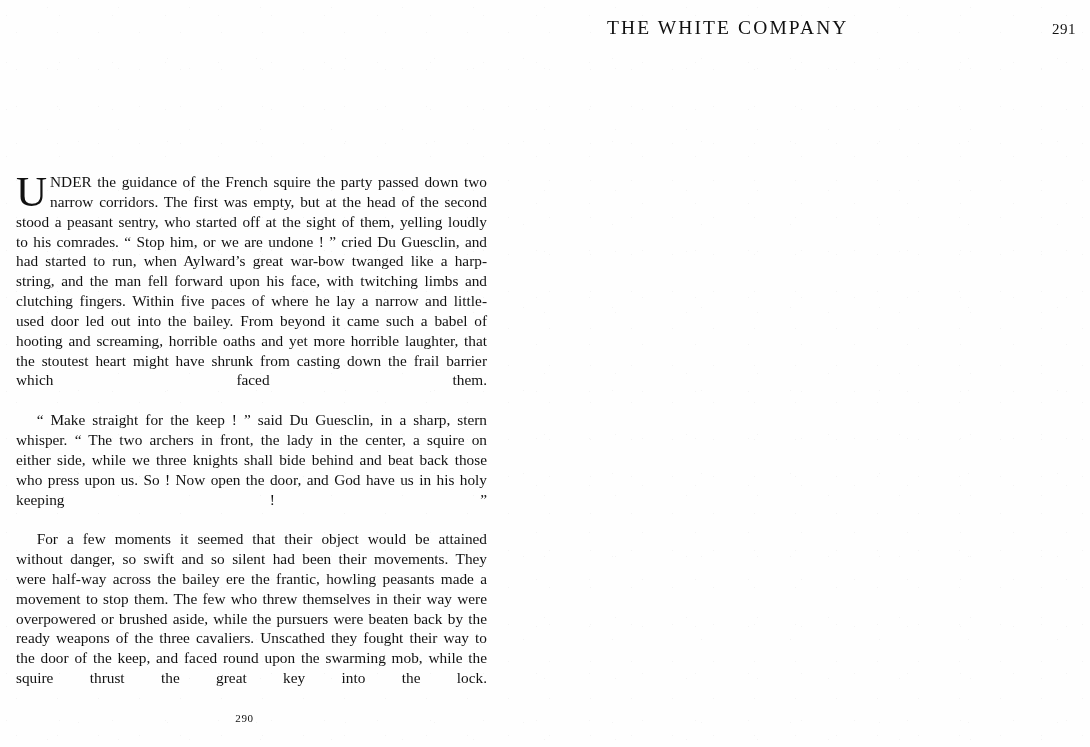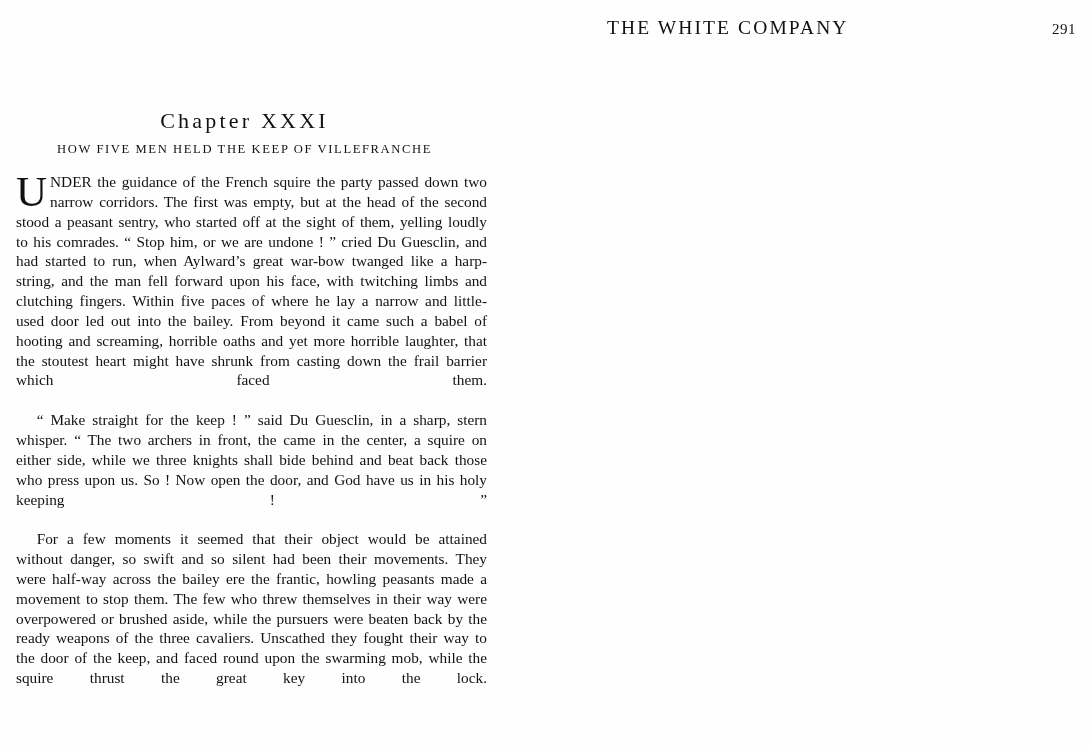--- a/index.html
+++ b/index.html
@@ -148,35 +148,34 @@
     background-size: 53px 47px, 71px 61px, 89px 83px, 41px 37px;
   }
 </style>
 </head>
 <body>
 
 <div class="spread">
 
   <div class="page page-left">
 
-    <div class="chapter-head">Chapter XXXI</div>
 
-    <div class="chapter-sub">HOW FIVE MEN HELD THE KEEP OF VILLEFRANCHE</div>
 
     <div class="col col-left">
 
       <p class="dropcap-para"><span class="dropcap">U</span><span>NDER the guidance of the French squire the party passed down two narrow corridors. The first was empty, but at the head of the second stood a peasant sentry, who started off at the sight of them, yelling loudly to his comrades. “ Stop him, or we are undone ! ” cried Du Guesclin, and had started to run, when Aylward’s great war-bow twanged like a harp-string, and the man fell forward upon his face, with twitching limbs and clutching fingers. Within five paces of where he lay a narrow and little-used door led out into the bailey. From beyond it came such a babel of hooting and screaming, horrible oaths and yet more horrible laughter, that the stoutest heart might have shrunk from casting down the frail barrier which faced them.</span></p>
 
-      <p><span>“ Make straight for the keep ! ” said Du Guesclin, in a sharp, stern whisper. “ The two archers in front, the came in the center, a squire on either side, while we three knights shall bide behind and beat back those who press upon us. So ! Now open the door, and God have us in his holy keeping ! ”</span></p>
+      <p><span>“ Make straight for the keep ! ” said Du Guesclin, in a sharp, stern whisper. “ The two archers in front, the lady in the center, a squire on either side, while we three knights shall bide behind and beat back those who press upon us. So ! Now open the door, and God have us in his holy keeping ! ”</span></p>
 
       <p><span>For a few moments it seemed that their object would be attained without danger, so swift and so silent had been their movements. They were half-way across the bailey ere the frantic, howling peasants made a movement to stop them. The few who threw themselves in their way were overpowered or brushed aside, while the pursuers were beaten back by the ready weapons of the three cavaliers. Unscathed they fought their way to the door of the keep, and faced round upon the swarming mob, while the squire thrust the great key into the lock.</span></p>
 
 
     </div>
 
+    <div class="folio-bottom">290</div>
   </div>
 
   <div class="page page-right">
 
     <div class="running-head">
       <span class="running-title">THE WHITE COMPANY</span>
       <span class="running-folio">291</span>
     </div>
 
   </div>

